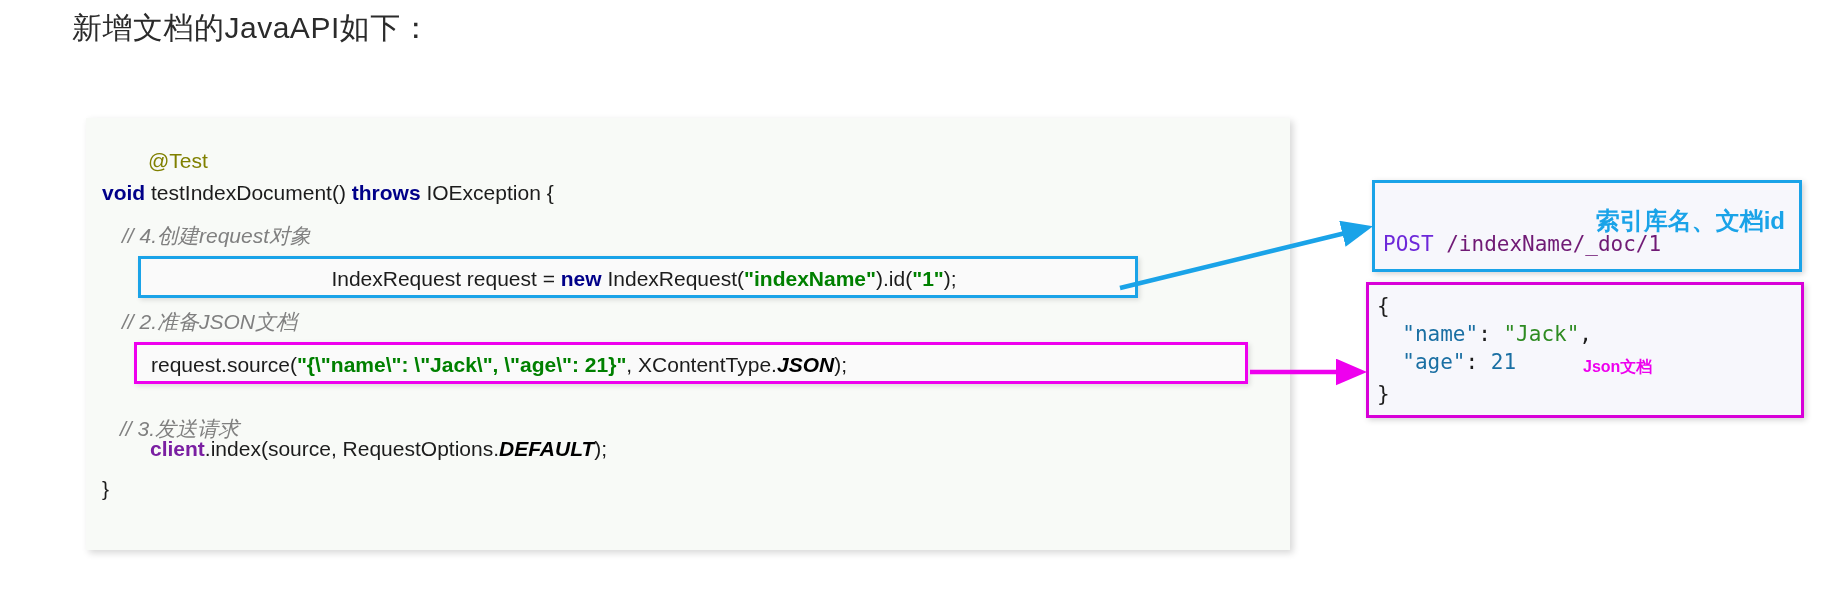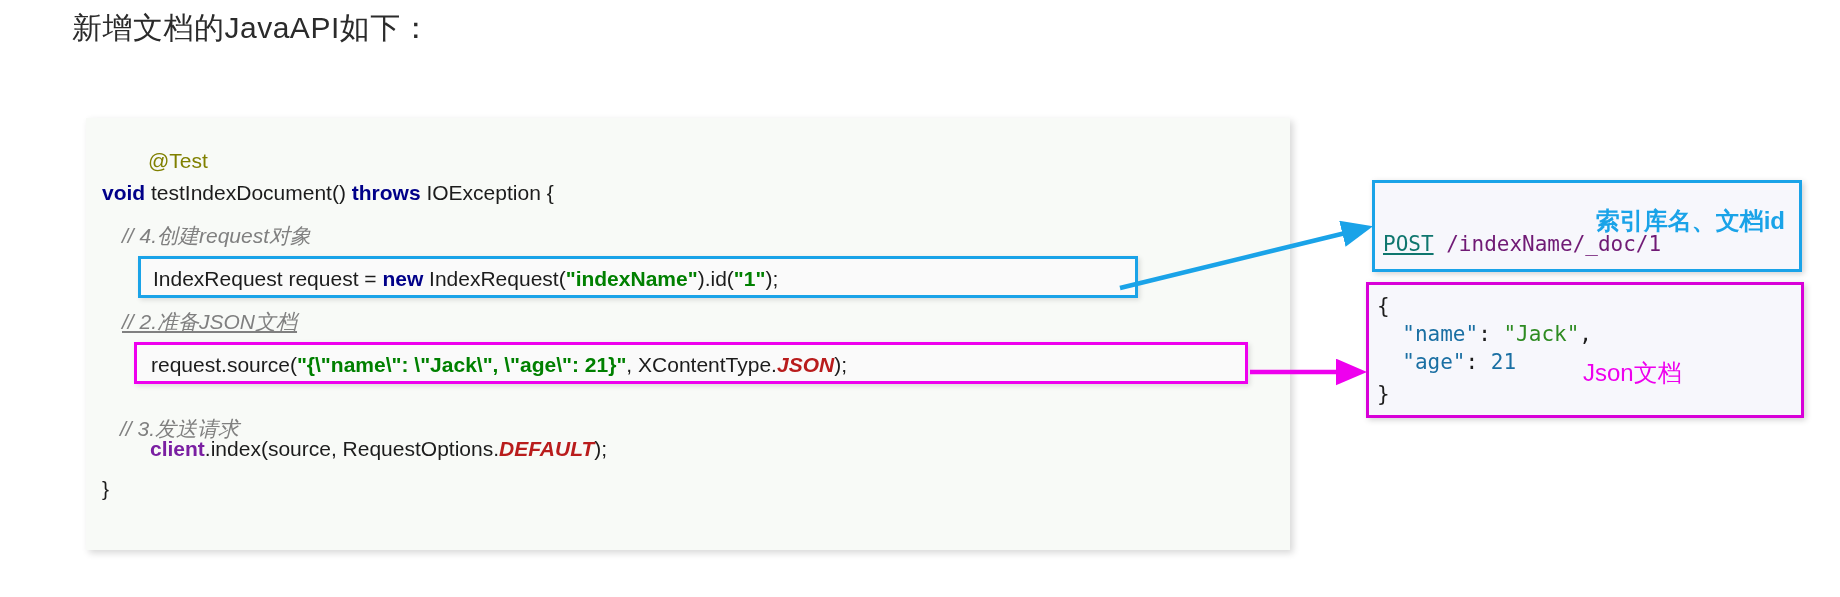--- a/index.html
+++ b/index.html
@@ -40,21 +40,21 @@
     position: absolute;
     font-family: "Liberation Sans", sans-serif;
     font-size: 21px;
     color: #1c1c1c;
     white-space: nowrap;
     line-height: 1;
   }
   .kw        { color: #000089; font-weight: bold; }
   .anno      { color: #808000; }
   .str       { color: #008000; font-weight: bold; }
-  .field     { color: #b91c1c; font-weight: bold; font-style: italic; }
+  .field     { color: #000000; font-weight: bold; font-style: italic; }
   .ident-pur { color: #7a1fa2; font-weight: bold; }
   .cmt       { color: #808080; font-style: italic; }
 
   
   .code-box {
     position: absolute;
     background: #fafafa;
     box-shadow: 2px 2px 5px rgba(0,0,0,0.12);
     box-sizing: border-box;
   }
@@ -80,34 +80,34 @@
     font-weight: bold;
     color: #1aa3e8;
     white-space: nowrap;
   }
   .mono {
     font-family: "DejaVu Sans Mono", monospace;
     font-size: 21px;
     white-space: pre;
     line-height: 1.28;
   }
-  .m-post { color: #0f766e; text-decoration: underline; }
+  .m-post { color: #6d28d9; }
   .m-path { color: #701a75; }
   .m-brace{ color: #1c1c1c; }
   .m-key  { color: #1a6fa3; }
   .m-val-s{ color: #2e8b22; }
   .m-val-n{ color: #1a6fa3; }
   .m-punc { color: #1c1c1c; }
 
   #json-doc-label {
     position: absolute;
     left: 214px;
     top: 72px;
-    font-size: 24px;
-    font-weight: normal;
+    font-size: 16px;
+    font-weight: bold;
     color: #ee00ee;
     white-space: nowrap;
   }
 
   
   #arrows {
     position: absolute;
     left: 0; top: 0;
     width: 1840px; height: 597px;
     pointer-events: none;
@@ -123,27 +123,27 @@
   <div class="code-line" style="left:26px; top:32px;margin-left:36px;">
     <span class="anno">@Test</span>
   </div>
 
   <div class="code-line" style="left:16px; top:64px;">
     <span class="kw">void</span><span> testIndexDocument() </span><span class="kw">throws</span><span> IOException {</span>
   </div>
 
   <div class="code-line cmt" style="left:36px; top:107px;">// 4.创建request对象</div>
 
-  <div class="code-box" id="box-blue" style="left:52px; top:138px; width:1000px; height:42px;">
+  <div class="code-box" id="box-blue" style="left:52px; top:138px; width:1000px; height:42px;text-align:center;">
     <div class="code-line" style="padding:9px 0 0 12px;">
       <span>IndexRequest request = </span><span class="kw">new</span><span> IndexRequest(</span><span class="str">"indexName"</span><span>).id(</span><span class="str">"1"</span><span>);</span>
     </div>
   </div>
 
-  <div class="code-line cmt" style="left:36px; top:193px;text-decoration:underline;">// 2.准备JSON文档</div>
+  <div class="code-line cmt" style="left:36px; top:193px;">// 2.准备JSON文档</div>
 
   <div class="code-box" id="box-magenta" style="left:48px; top:224px; width:1114px; height:42px;">
     <div class="code-line" style="padding:9px 0 0 14px;">
       <span>request.source(</span><span class="str">"{\"name\": \"Jack\", \"age\": 21}"</span><span>, XContentType.</span><span class="field">JSON</span><span>);</span>
     </div>
   </div>
 
   <div class="code-line cmt" style="left:34px; top:280px;margin-top:20px;">// 3.发送请求</div>
 
   <div class="code-line" style="left:64px; top:320px;">

